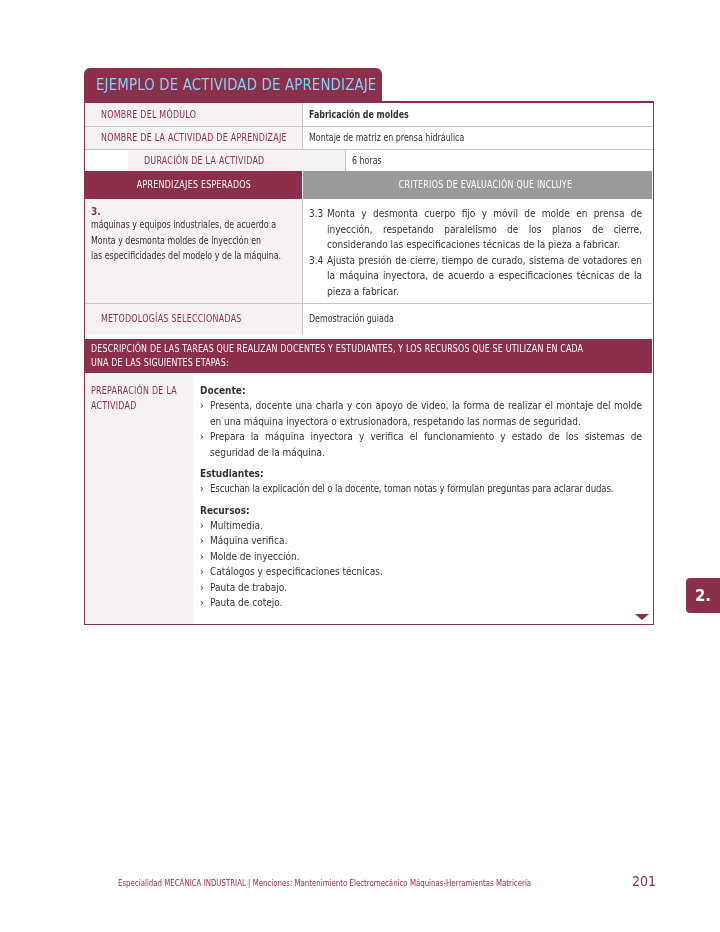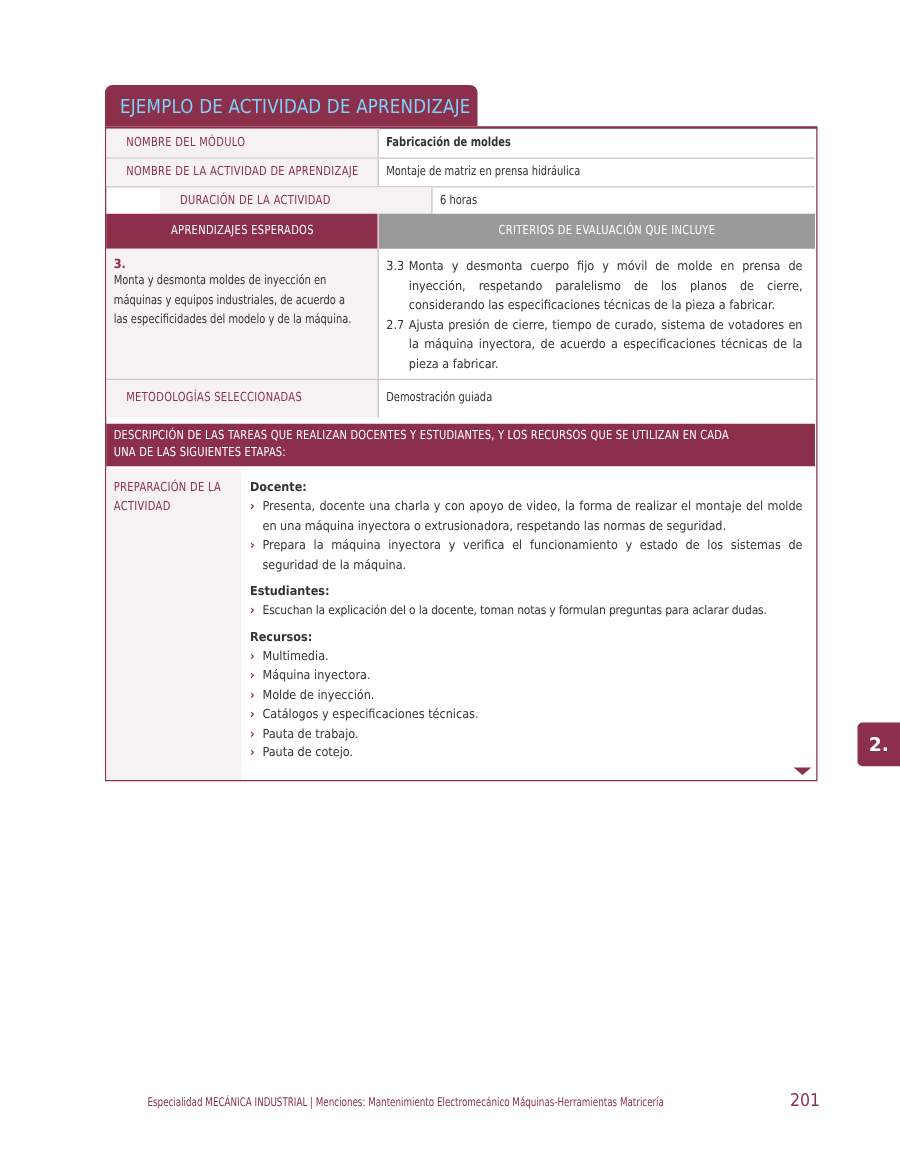--- a/index.html
+++ b/index.html
@@ -101,32 +101,32 @@
 
   <div class="row" style="top:68px;height:28px;">
     <div class="cell-l hdr-l" style="line-height:28px;border-right:1px solid #fff;"><span>APRENDIZAJES ESPERADOS</span></div>
     <div class="cell-r hdr-r" style="line-height:28px;padding-left:16px;"><span>CRITERIOS DE EVALUACIÓN QUE INCLUYE</span></div>
   </div>
 
   <div class="row" style="top:96px;height:104px;">
     <div class="cell-l left-bg" style="padding:7px 6px 0 6px;">
       <div class="num-red">3.</div>
       <div class="cond">
+        <div><span>máquinas y equipos industriales, de acuerdo a</span></div>
         <div><span>Monta y desmonta moldes de inyección en</span></div>
-        <div><span>máquinas y equipos industriales, de acuerdo a</span></div>
         <div><span>las especificidades del modelo y de la máquina.</span></div>
       </div>
     </div>
     <div class="cell-r" style="padding:7px 10px 0 6px;">
       <div class="crit">
         <span class="cn">3.3</span>
         <span class="ct">Monta y desmonta cuerpo fijo y móvil de molde en prensa de inyección, respetando paralelismo de los planos de cierre, considerando las especificaciones técnicas de la pieza a fabricar.</span>
       </div>
       <div class="crit">
-        <span class="cn">2.7</span>
+        <span class="cn">3.4</span>
         <span class="ct">Ajusta presión de cierre, tiempo de curado, sistema de votadores en la máquina inyectora, de acuerdo a especificaciones técnicas de la pieza a fabricar.</span>
       </div>
     </div>
   </div>
   <div class="sep" style="top:200px;"></div>
 
   <div class="row" style="top:201px;height:30px;">
     <div class="cell-l left-bg lbl" style="line-height:30px;"><span>METODOLOGÍAS SELECCIONADAS</span></div>
     <div class="cell-r val" style="line-height:30px;"><span>Demostración guiada</span></div>
   </div>
@@ -160,21 +160,21 @@
         <span class="bt" style="white-space:nowrap;font-size:9.6px;letter-spacing:-0.15px;">Escuchan la explicación del o la docente, toman notas y formulan preguntas para aclarar dudas.</span>
       </div>
 
       <div class="sec-h" style="margin-top:6px;">Recursos:</div>
       <div class="bullet">
         <span class="bm">›</span>
         <span class="bt">Multimedia.</span>
       </div>
       <div class="bullet">
         <span class="bm">›</span>
-        <span class="bt">Máquina inyectora.</span>
+        <span class="bt">Máquina verifica.</span>
       </div>
       <div class="bullet">
         <span class="bm">›</span>
         <span class="bt">Molde de inyección.</span>
       </div>
       <div class="bullet">
         <span class="bm">›</span>
         <span class="bt">Catálogos y especificaciones técnicas.</span>
       </div>
       <div class="bullet">

